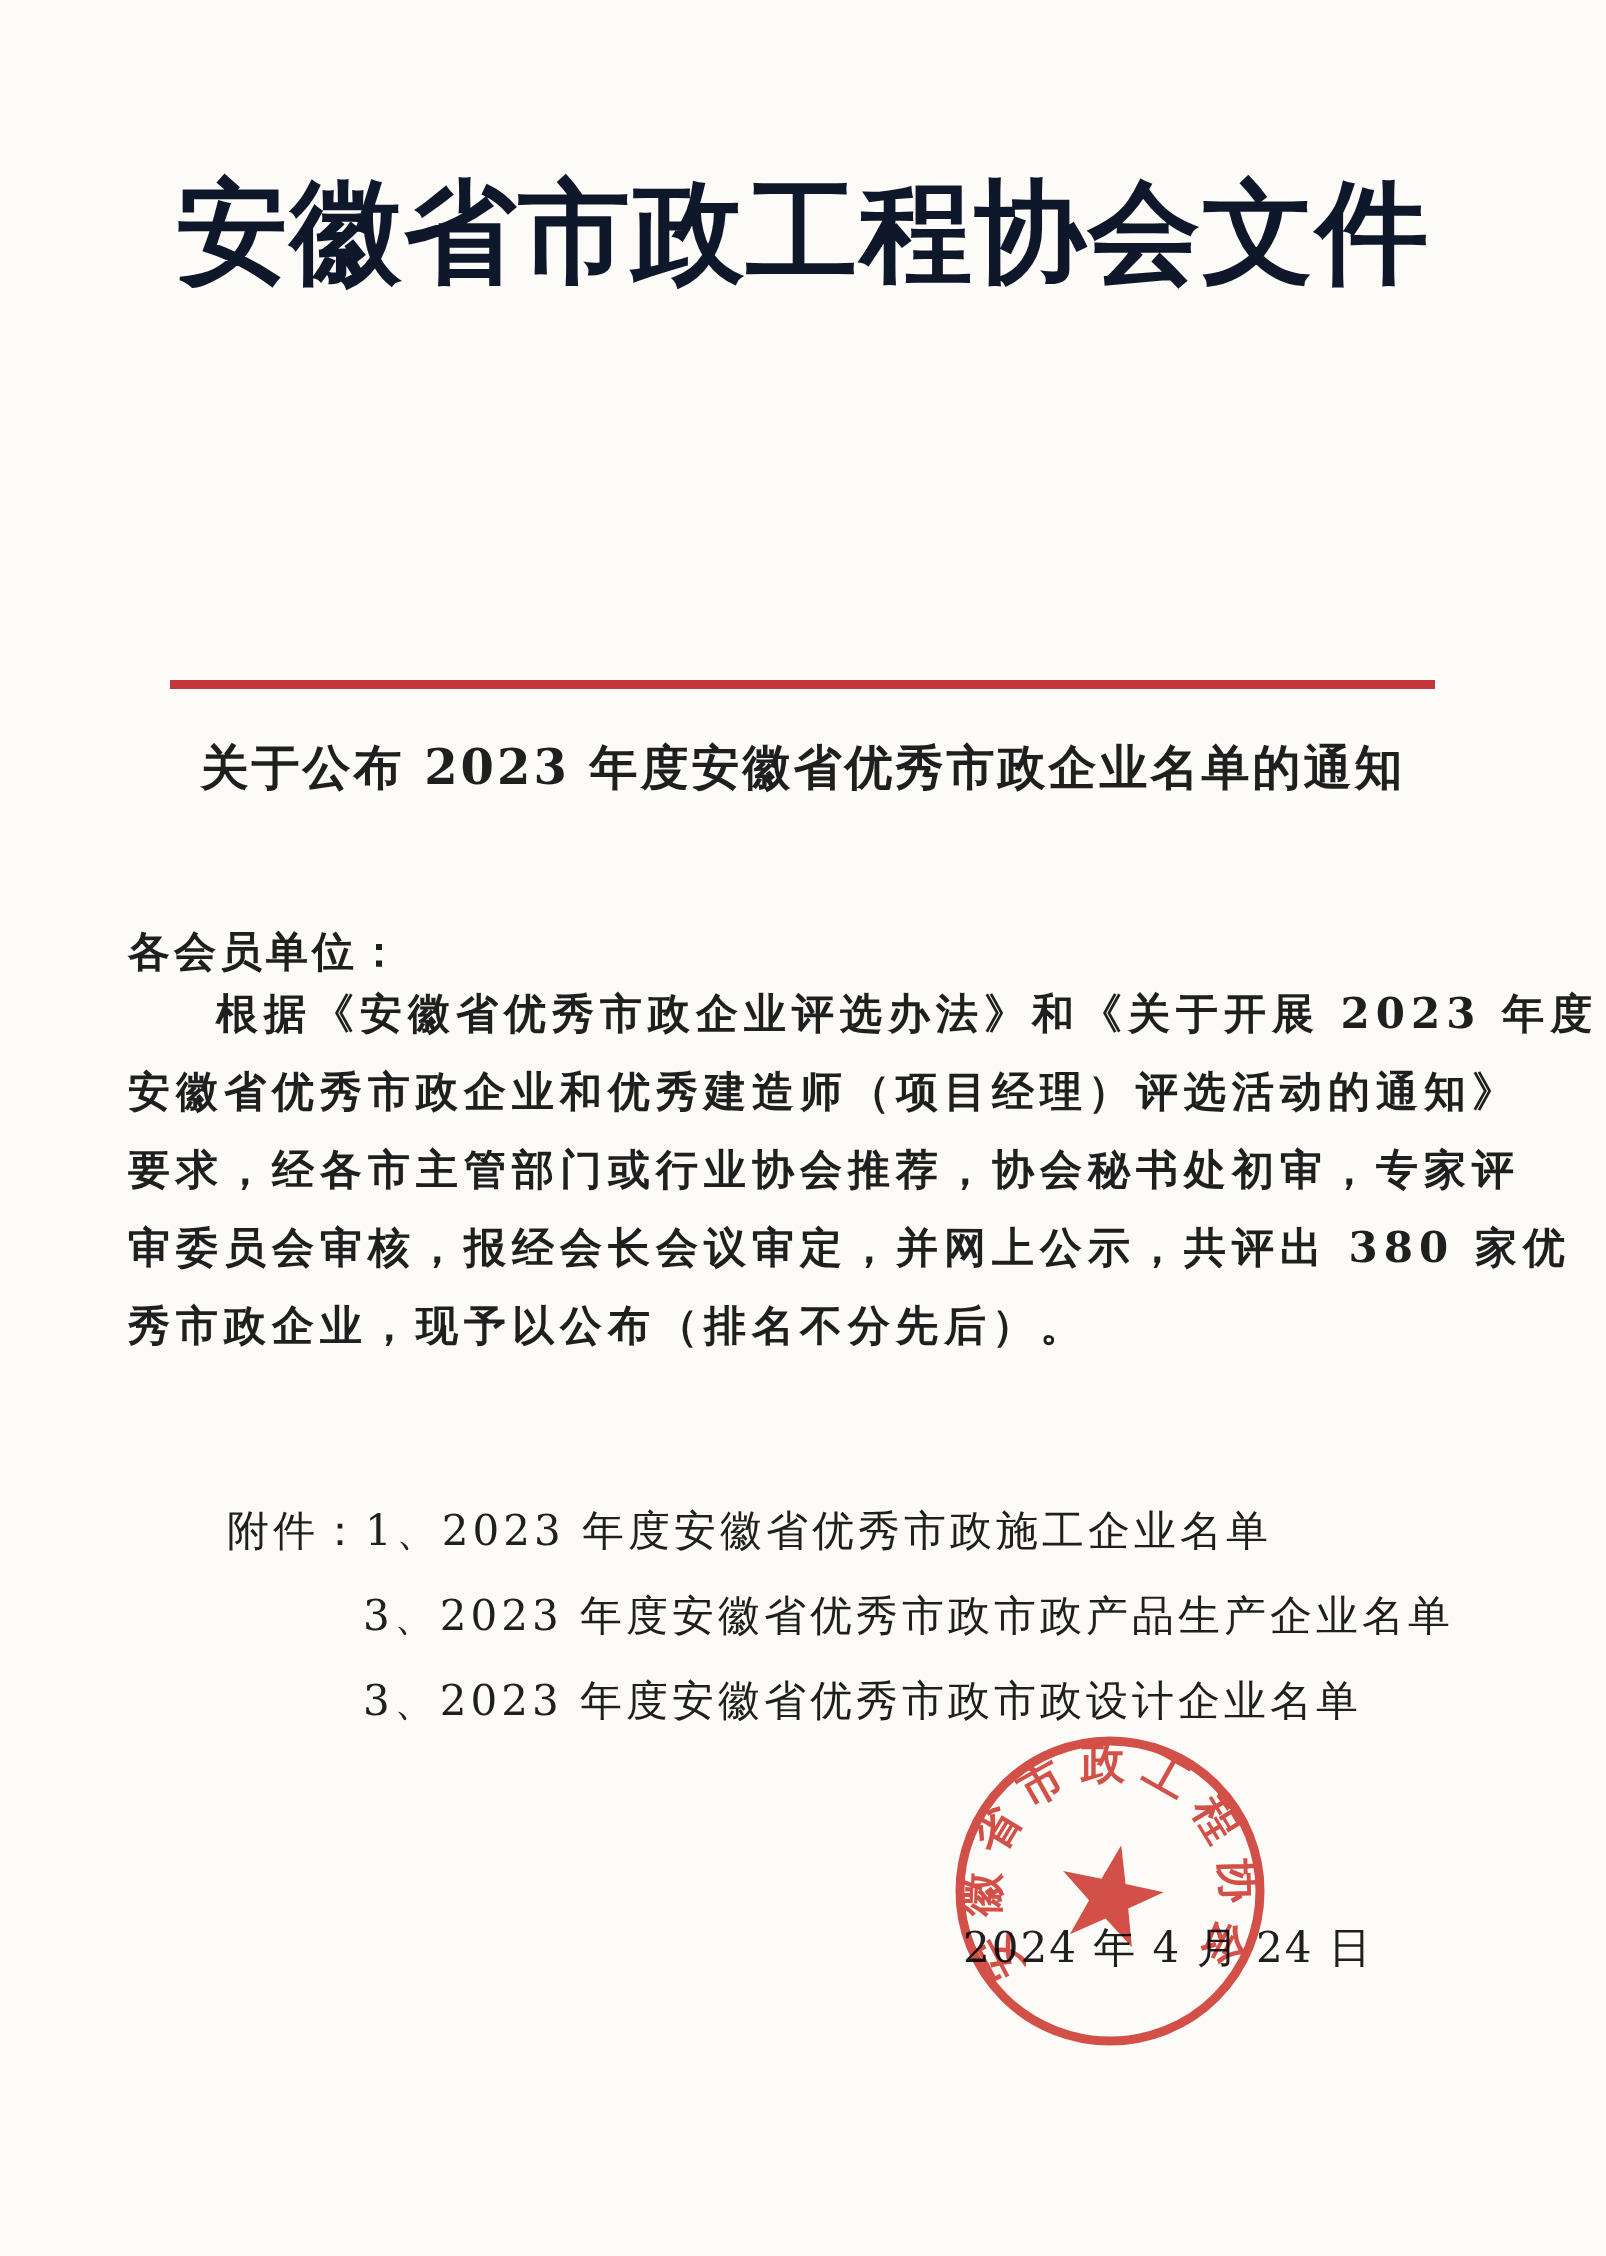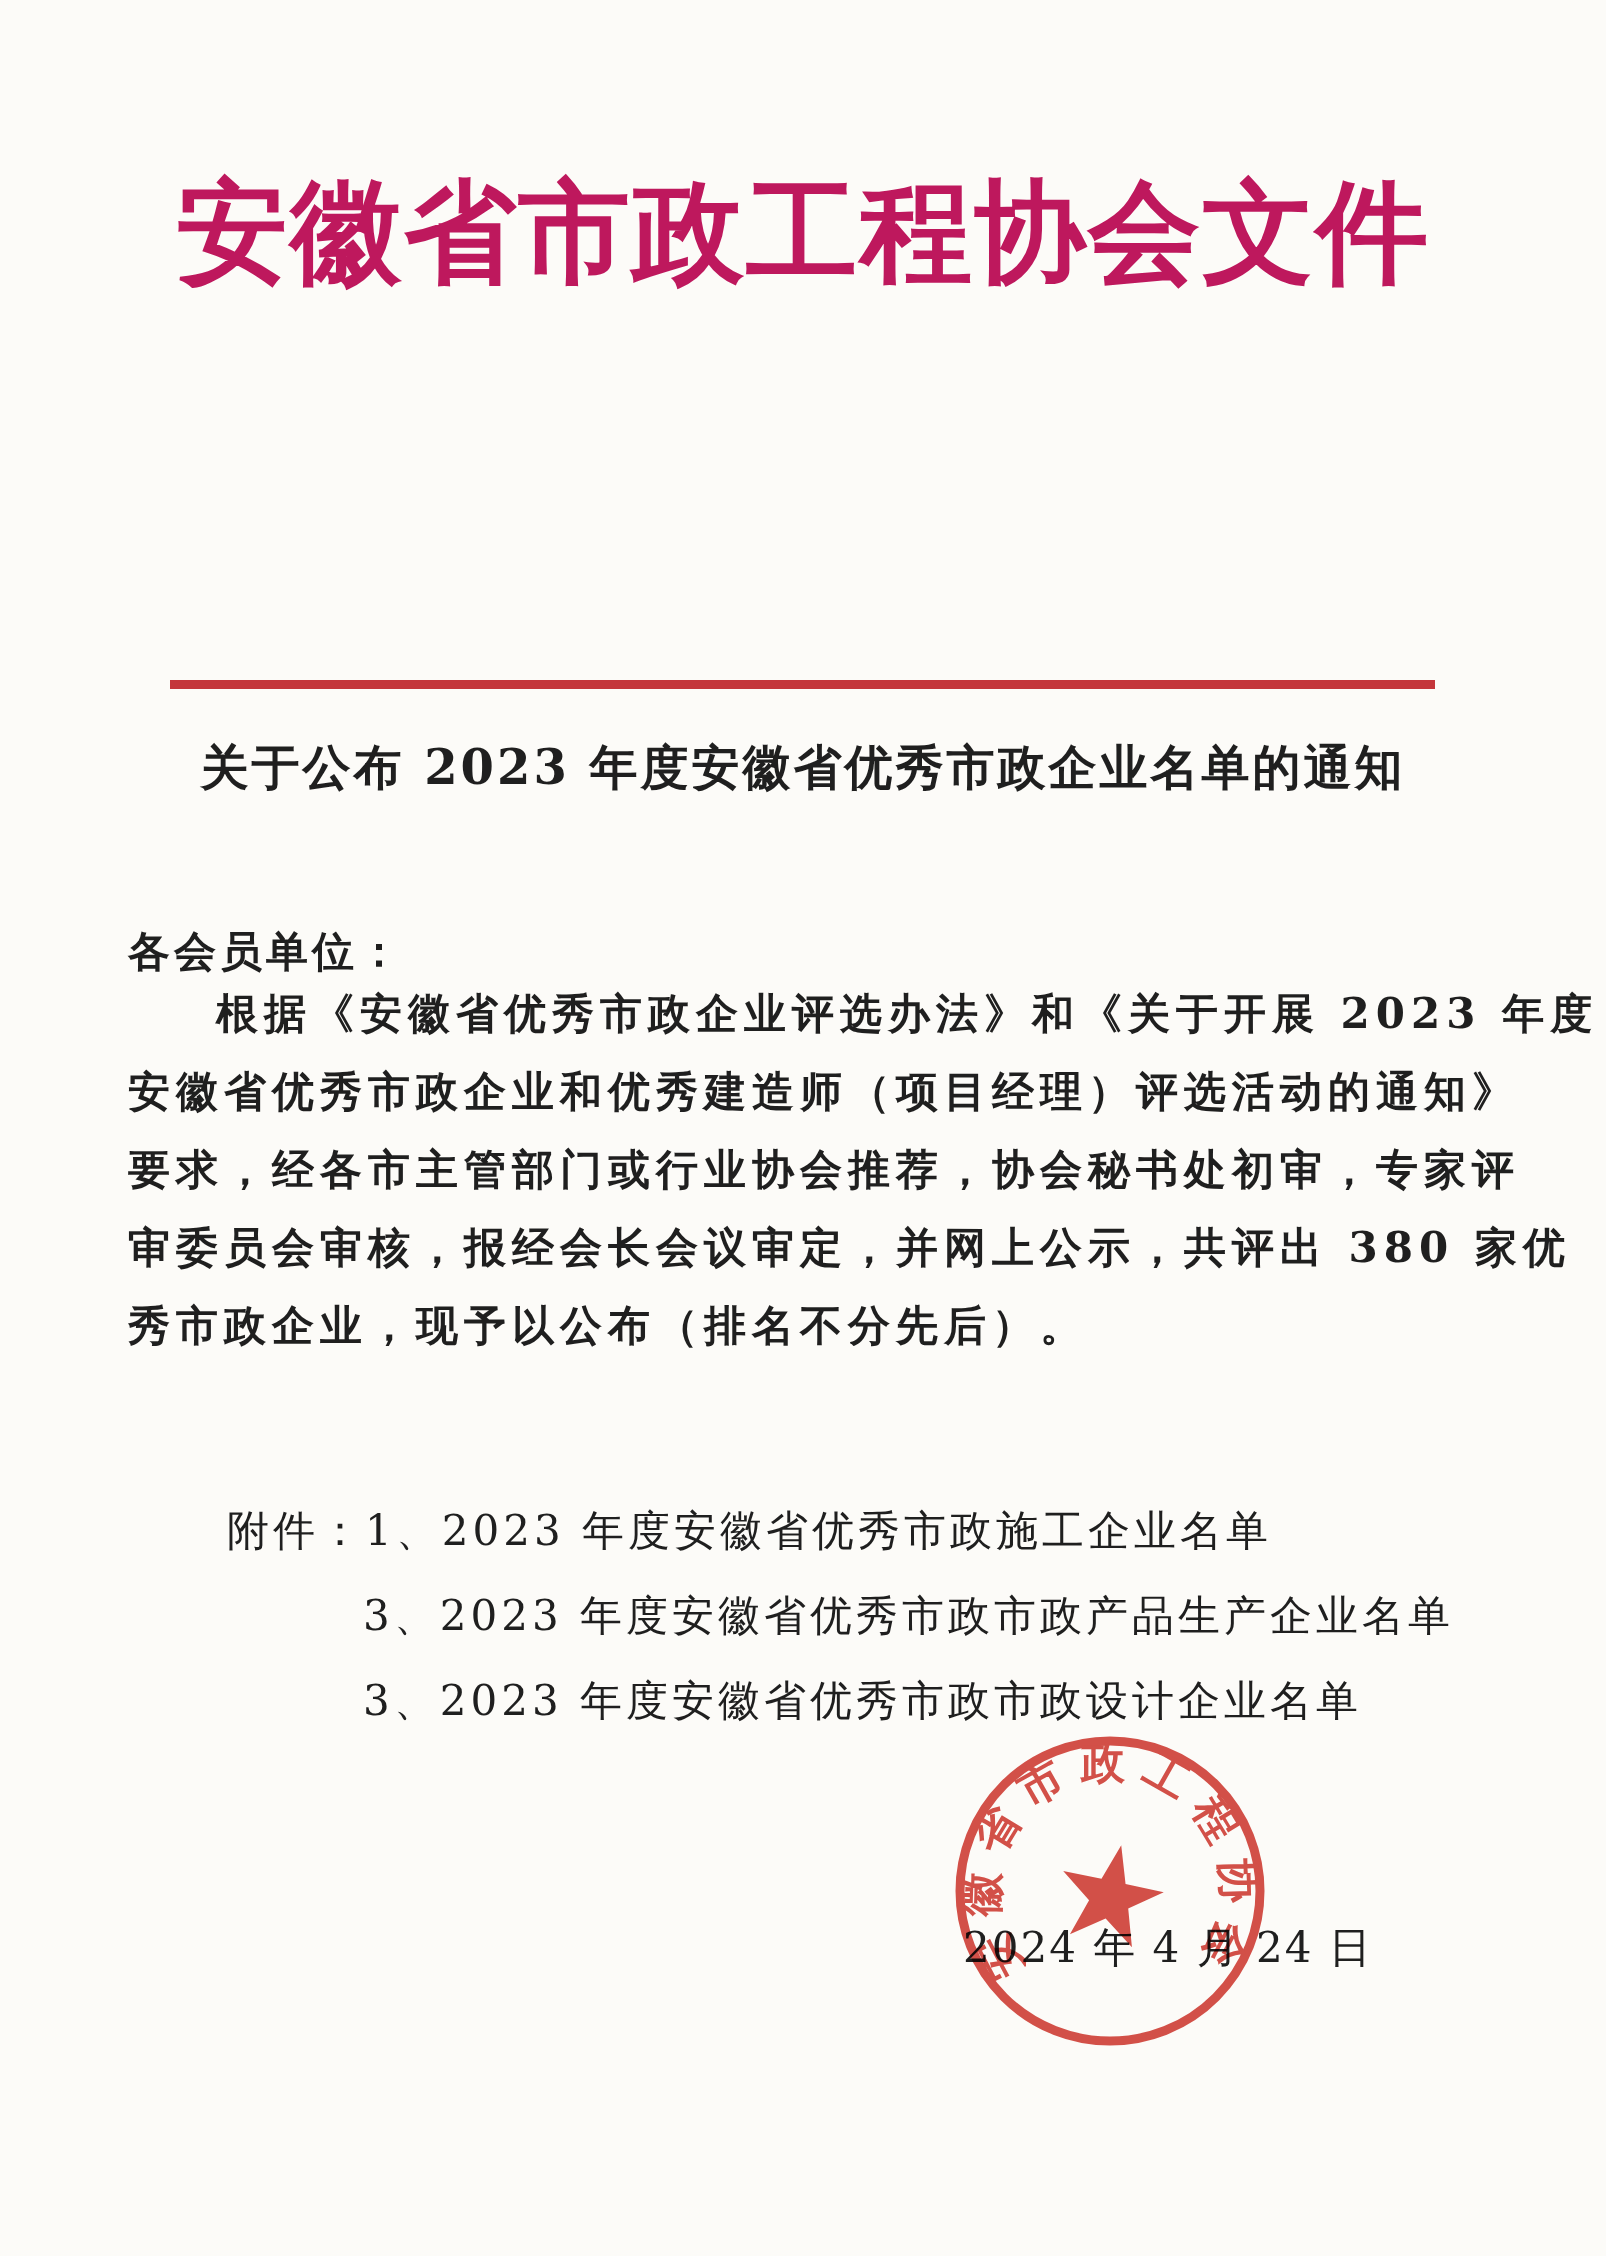--- a/index.html
+++ b/index.html
@@ -99,21 +99,21 @@
     mix-blend-mode: multiply;
     opacity: 0.92;
   }
   .seal svg { width: 100%; height: 100%; }
 </style>
 </head>
 <body>
 
 <div class="page">
 
-  <div class="header-title" style="color:#be185d;">安徽省市政工程协会文件</div>
+  <div class="header-title" style="color:#0f172a;">安徽省市政工程协会文件</div>
 
 
   <div class="red-divider" style="background:#c4363b;"></div>
 
   <div class="notice-title">关于公布 2023 年度安徽省优秀市政企业名单的通知</div>
 
   <div class="salutation">各会员单位：</div>
 
   <div class="body-para">
     <div class="body-line indent">根据《安徽省优秀市政企业评选办法》和《关于开展 2023 年度</div>

